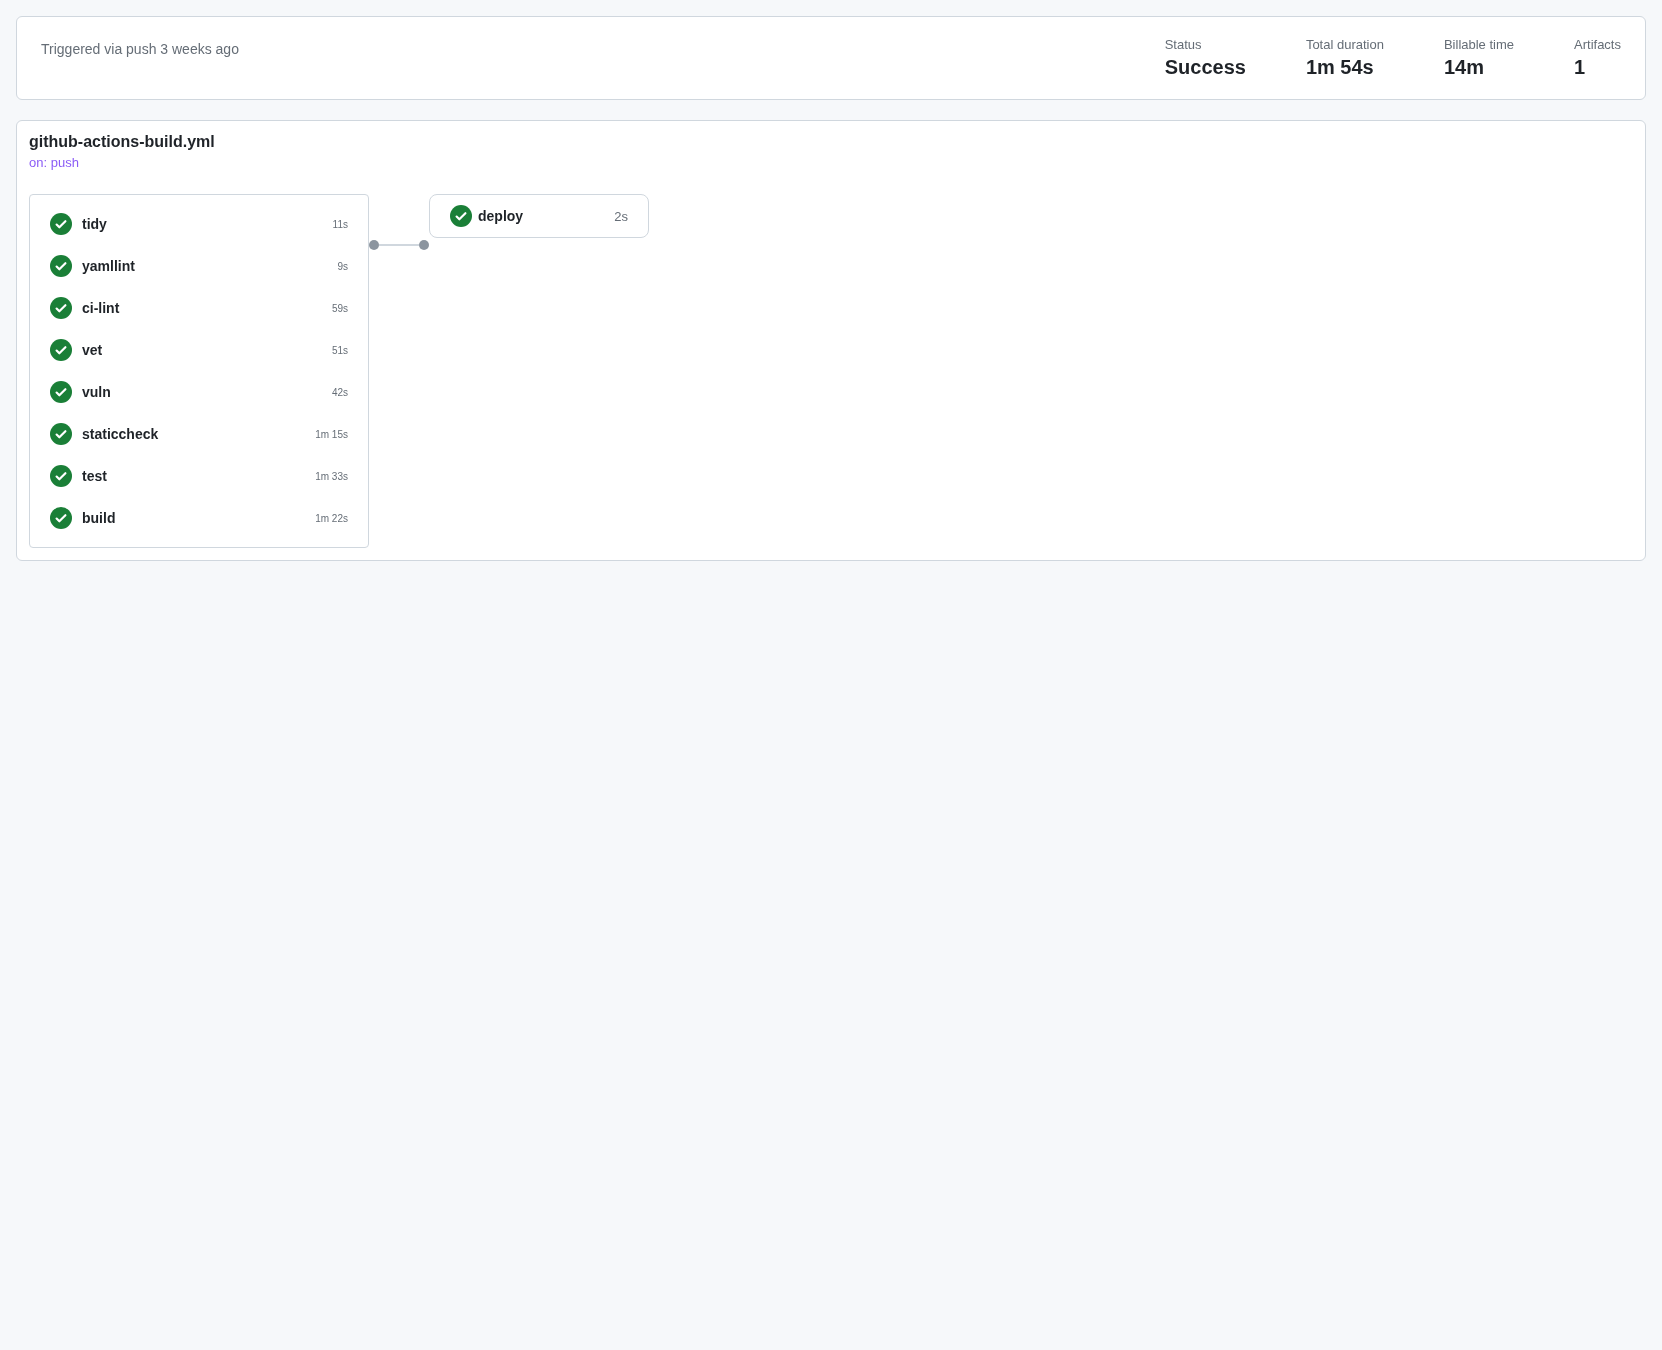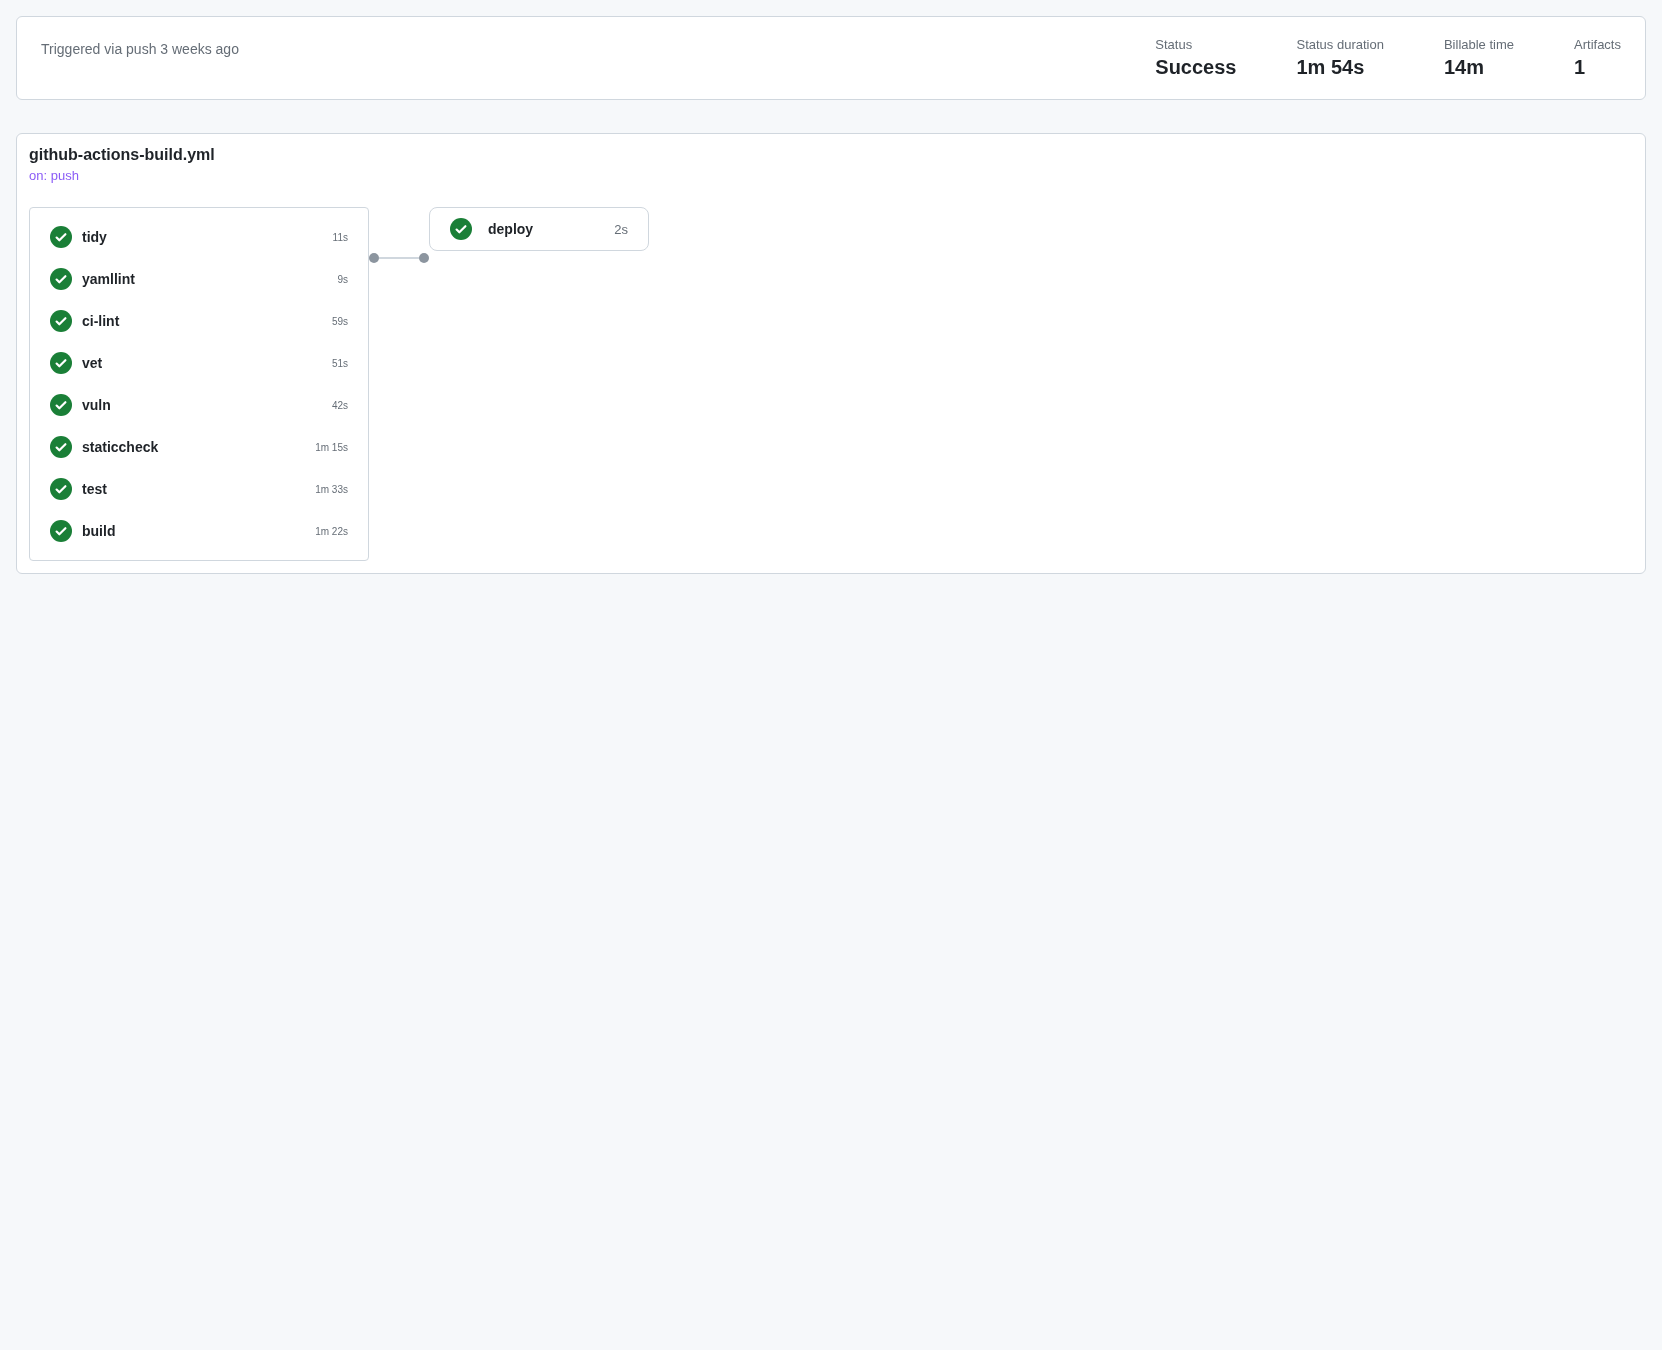--- a/index.html
+++ b/index.html
@@ -14,21 +14,21 @@
       color: #1f2328;
       font-size: 14px;
       padding: 16px;
     }
 
     .summary-card {
       background: #ffffff;
       border: 1px solid #d0d7de;
       border-radius: 6px;
       padding: 20px 24px;
-      margin-bottom: 33px;
+      margin-bottom: 20px;
       display: flex;
       align-items: flex-start;
       gap: 0;
     }
 
     .summary-trigger {
       flex: 1;
       color: #656d76;
       font-size: 14px;
       padding-top: 4px;
@@ -147,21 +147,21 @@
       align-items: center;
       justify-content: space-between;
       min-width: 220px;
       align-self: flex-start;
       margin-top: 0;
     }
 
     .deploy-left {
       display: flex;
       align-items: center;
-      gap: 16px;
+      gap: 6px;
     }
 
     .deploy-name {
       font-size: 14px;
       font-weight: 600;
       color: #1f2328;
     }
 
     .deploy-duration {
       font-size: 13px;
@@ -180,21 +180,21 @@
 <div class="summary-card">
   <div class="summary-trigger">
     <span>Triggered via push 3 weeks ago</span>
   </div>
   <div class="summary-stats">
     <div class="stat-item">
       <span class="stat-label">Status</span>
       <span class="stat-value success">Success</span>
     </div>
     <div class="stat-item">
-      <span class="stat-label">Status duration</span>
+      <span class="stat-label">Total duration</span>
       <span class="stat-value">1m 54s</span>
     </div>
     <div class="stat-item">
       <span class="stat-label">Billable time</span>
       <span class="stat-value">14m</span>
     </div>
     <div class="stat-item">
       <span class="stat-label">Artifacts</span>
       <span class="stat-value">1</span>
     </div>

